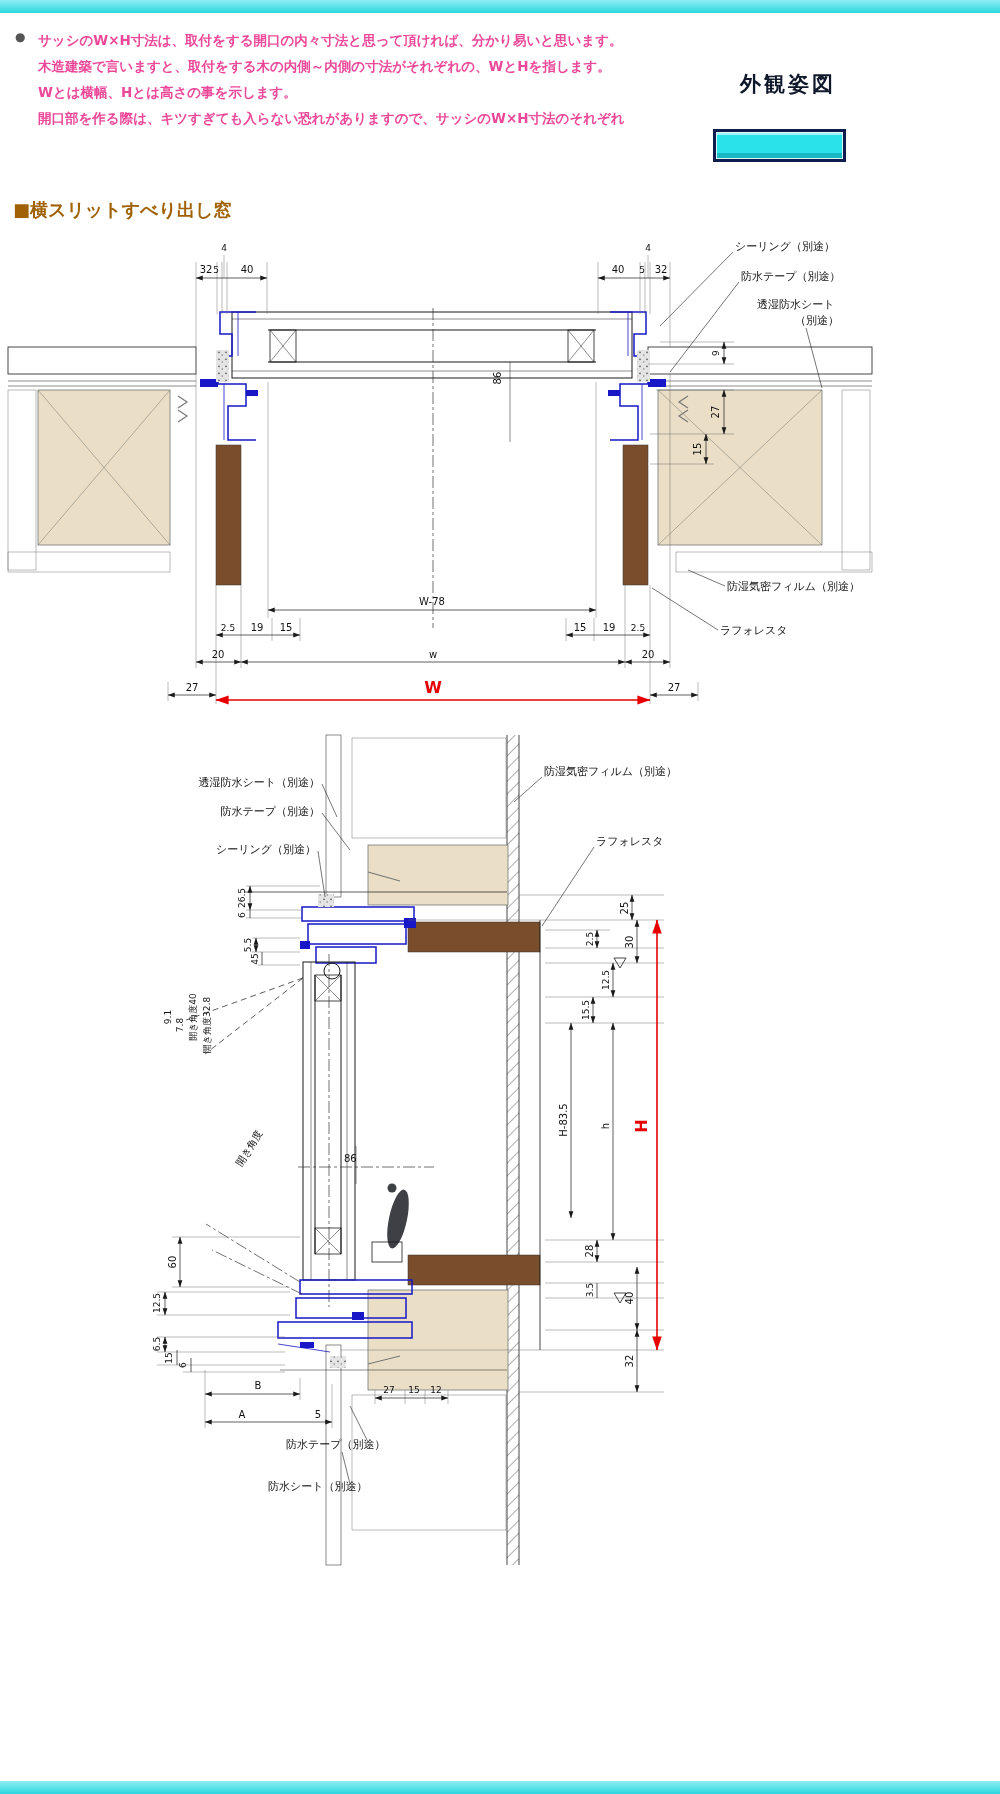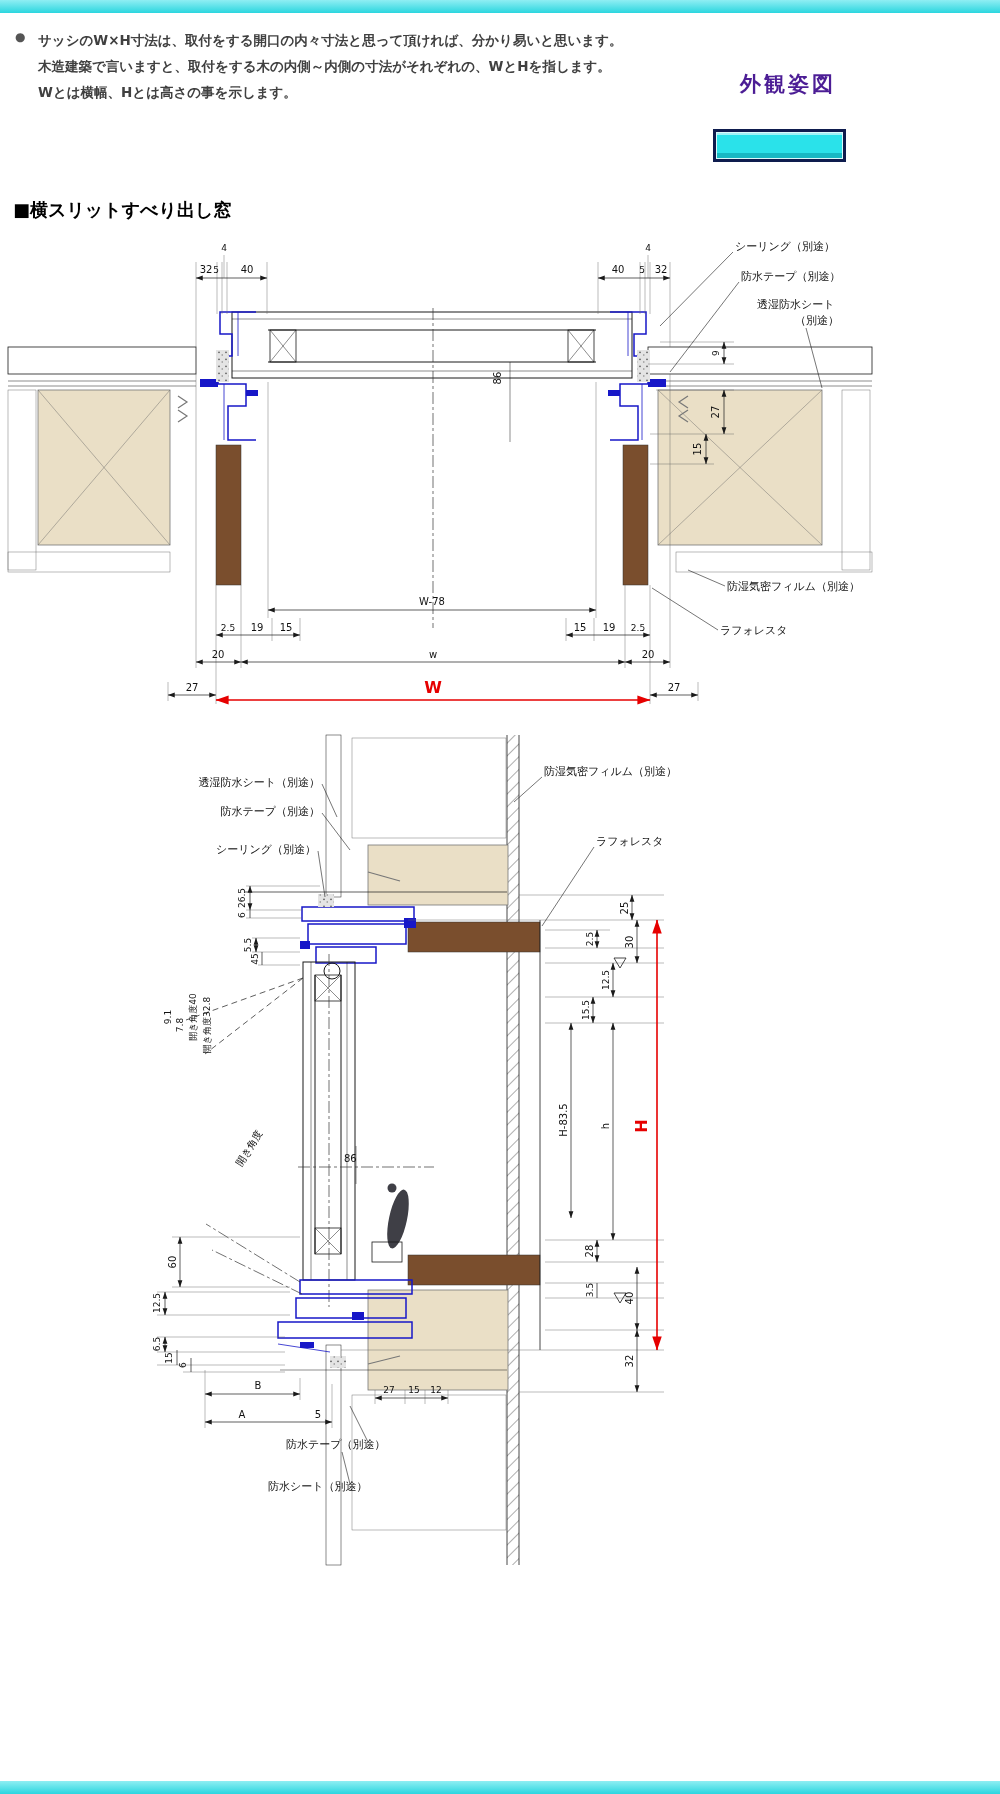--- a/index.html
+++ b/index.html
@@ -2,25 +2,25 @@
 <html><head>
 <meta charset="utf-8">
 <style>
 *{margin:0;padding:0;box-sizing:border-box}
 html,body{background:#fff}
 body{width:1000px;height:1794px;position:relative;font-family:"DejaVu Sans","Liberation Sans",sans-serif;color:#222;overflow:hidden}
 .bar{position:absolute;left:0;width:1000px;height:13px;background:linear-gradient(#8feef3,#2bd6df)}
 #bar-top{top:0}
 #bar-bottom{top:1781px}
 .bullet{position:absolute;left:15px;top:30px;font-size:12px;color:#555}
-.intro{position:absolute;left:38px;top:27px;width:660px;font-size:13.5px;line-height:26px;color:#404040;font-weight:bold}
-.appearance-title{position:absolute;left:740px;top:70px;font-size:21px;letter-spacing:3px;color:#4c1d95;font-weight:bold}
+.intro{position:absolute;left:38px;top:27px;width:660px;font-size:13.5px;line-height:26px;color:#ec4899;font-weight:bold}
+.appearance-title{position:absolute;left:740px;top:70px;font-size:21px;letter-spacing:3px;color:#0f172a;font-weight:bold}
 .thumb{position:absolute;left:713px;top:129px;width:133px;height:33px;background:#0e1c4e;padding:3px}
 .thumb-glass{width:100%;height:100%;background:#2ae2ea;border:1px solid #d9f9fb;box-shadow:inset 0 -5px 0 #17b8c4, inset 0 2px 0 #9ff2f6}
-.section-title{position:absolute;left:13px;top:198px;font-size:18px;font-weight:bold;color:#000000}
+.section-title{position:absolute;left:13px;top:198px;font-size:18px;font-weight:bold;color:#a16207}
 svg{position:absolute;left:0;top:238px}
 svg text{font-size:10px;fill:#111}
 .t9{font-size:9px}
 .t11{font-size:11px}
 .t16{font-size:16px;font-weight:bold}
 .tC{text-anchor:middle}
 .tE{text-anchor:end}
 .tR{fill:#e60000;font-weight:bold}
 .k{stroke:#1a1a1a;stroke-width:1;fill:none}
 .k8{stroke:#1a1a1a;stroke-width:.8;fill:none}
@@ -40,20 +40,21 @@
 </head>
 <body>
 
 <div class="bar" id="bar-top"></div>
 
 <span class="bullet">●</span>
 <div class="intro">
   <p>サッシのW×H寸法は、取付をする開口の内々寸法と思って頂ければ、分かり易いと思います。</p>
   <p>木造建築で言いますと、取付をする木の内側～内側の寸法がそれぞれの、WとHを指します。</p>
   <p>Wとは横幅、Hとは高さの事を示します。</p>
+  <p>開口部を作る際は、キツすぎても入らない恐れがありますので、サッシのW×H寸法のそれぞれ</p>
 </div>
 
 <div class="appearance-title">外観姿図</div>
 <div class="thumb">
   <div class="thumb-glass"></div>
 </div>
 
 <div class="section-title">■横スリットすべり出し窓</div>
 
 <svg width="1000" height="1348" viewBox="0 0 1000 1348">

